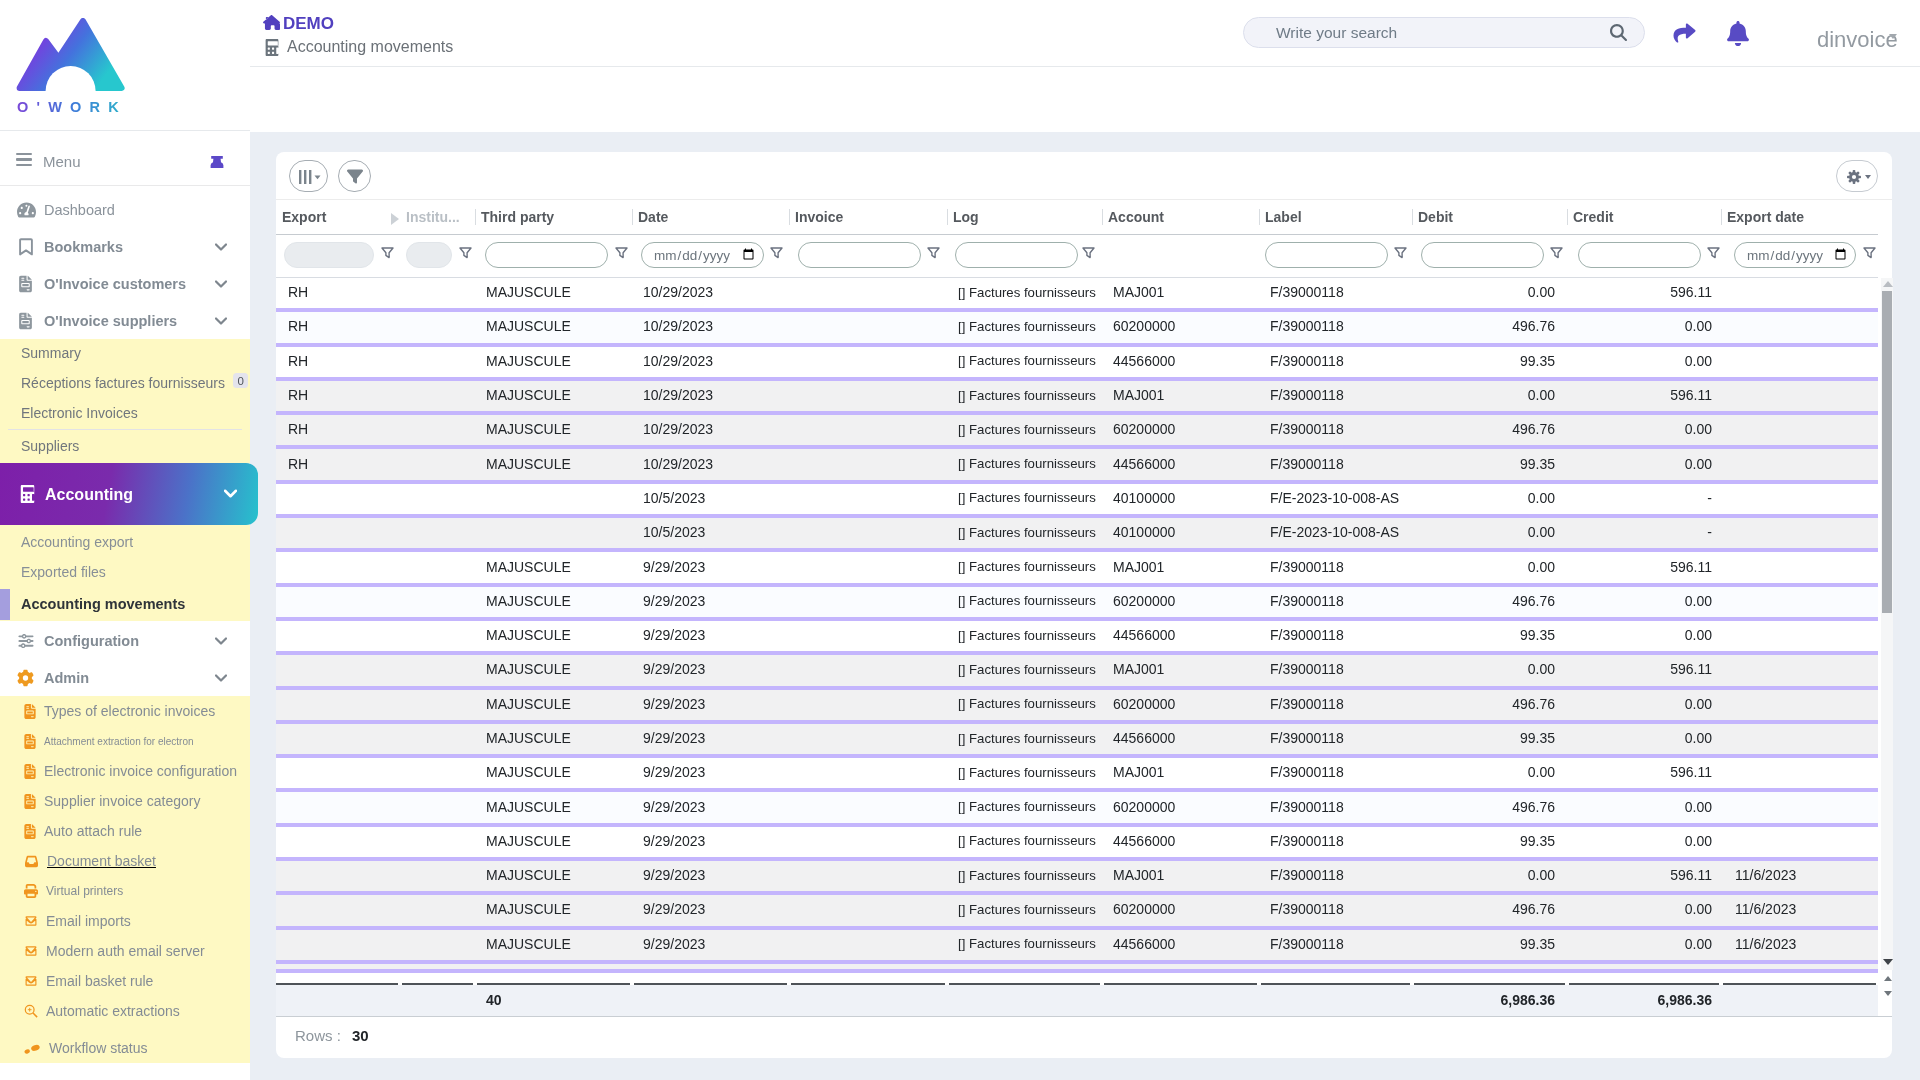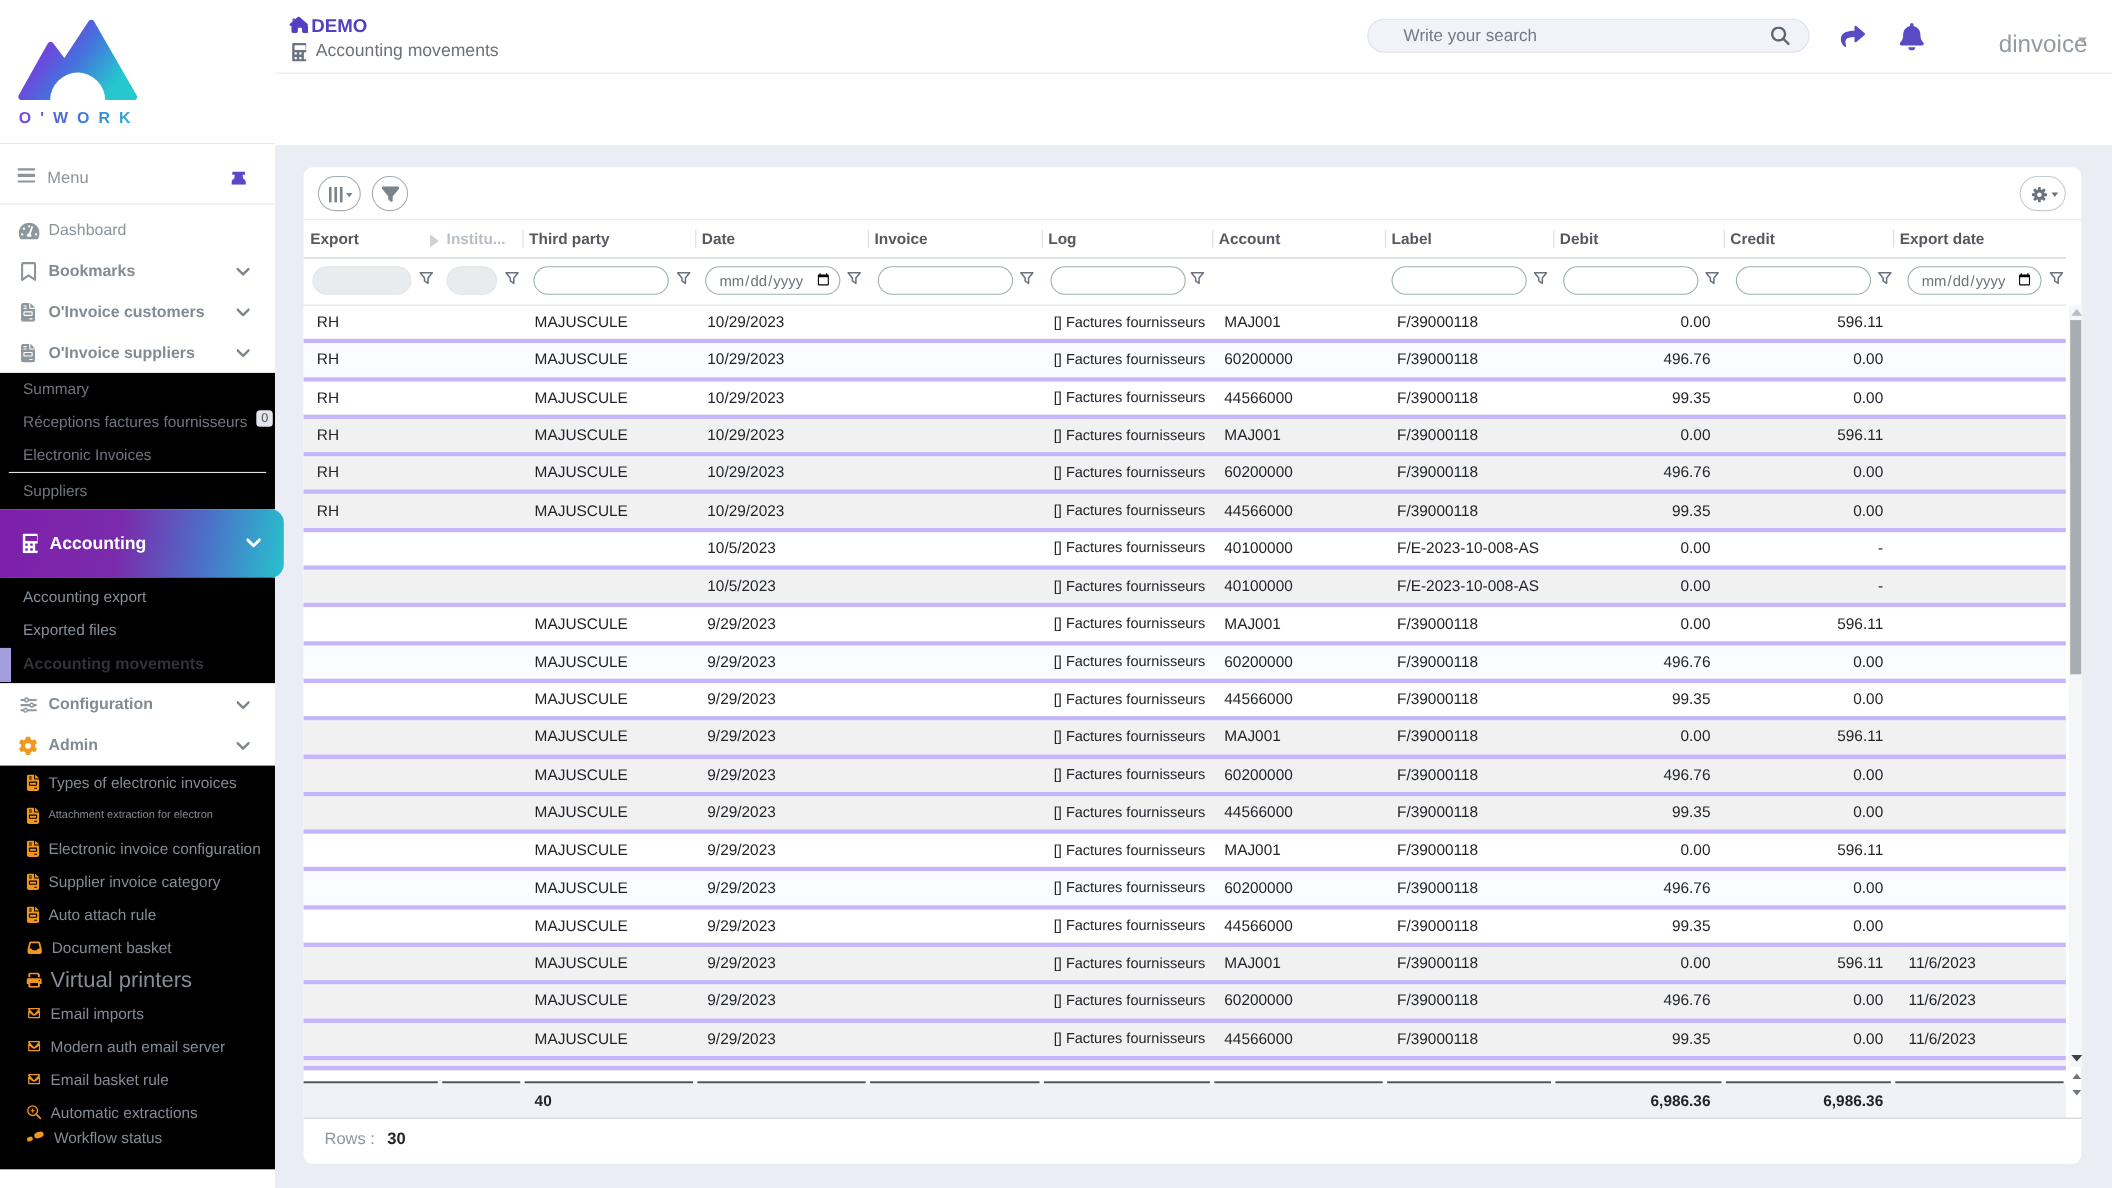--- a/index.html
+++ b/index.html
@@ -32,21 +32,21 @@
 #menutxt { position:absolute; left:43px; top:153px; font-size:15px; color:#8b939b; }
 #pin { position:absolute; left:210px; top:156px; }
 #sideline2 { position:absolute; left:0; top:185px; width:250px; height:1px; background:#e9e9ea; }
 
 .nav-item { position:absolute; left:0; width:250px; height:37px; }
 .nav-item .ic { position:absolute; left:17px; top:50%; transform:translateY(-50%); }
 .nav-item .tx { position:absolute; left:44px; top:50%; transform:translateY(-50%); font-size:14.5px; color:#8b939b; }
 .nav-item .tx.b { font-weight:bold; color:#828b94; }
 .nav-item .chev { position:absolute; right:23px; top:50%; transform:translateY(-50%); }
 
-.submenu { position:absolute; left:0; width:250px; background:#000000; }
+.submenu { position:absolute; left:0; width:250px; background:#fef9c3; }
 .sub-item { position:absolute; left:21px; font-size:14px; color:#70767d; white-space:nowrap; }
 
 #acct { position:absolute; left:0; top:463px; width:258px; height:62px; border-radius:0 12px 12px 0;
   background:linear-gradient(100deg, #7d1fa9 0%, #7a2bac 42%, #4b72c8 72%, #26c2cd 100%); }
 #acct .ic { position:absolute; left:19px; top:22px; }
 #acct .tx { position:absolute; left:45px; top:23px; font-size:16px; font-weight:bold; color:#fff; }
 #acct .chev { position:absolute; right:21px; top:26px; }
 
 #amov-bar { position:absolute; left:0; top:589px; width:10px; height:31px; background:#a49ede; }
 #amov { position:absolute; left:21px; top:596px; font-size:14.5px; font-weight:bold; color:#2f3439; }
@@ -270,21 +270,21 @@
     <div style="position: absolute; left: 24px; top: 150px; height: 30px; display: flex; align-items: center; white-space: nowrap; overflow: hidden; width: 226px; text-decoration: underline;">
       <svg style="flex:none" width="15" height="13" viewBox="0 0 512 512">
         <path fill="#f0951e" d="M121 32C91.6 32 66 52 58.9 80.5L1.9 308.4C.6 313.5 0 318.7 0 323.9V416c0 35.3 28.7 64 64 64H448c35.3 0 64-28.7 64-64V323.9c0-5.2-.6-10.4-1.9-15.5l-57-227.9C446 52 420.4 32 391 32H121zm0 64H391l48 192H387.8c-12.1 0-23.2 6.8-28.6 17.7l-14.3 28.6c-5.4 10.8-16.5 17.7-28.6 17.7H195.8c-12.1 0-23.2-6.8-28.6-17.7l-14.3-28.6c-5.4-10.8-16.5-17.7-28.6-17.7H73L121 96z"></path>
       </svg>
       <span style="flex-shrink:0; margin-left:8px; font-size:14px; color:#848c95;">Document basket</span>
     </div>
     <div style="position: absolute; left: 24px; top: 180px; height: 30px; display: flex; align-items: center; white-space: nowrap; overflow: hidden; width: 226px;">
       <svg style="flex:none" width="14" height="14" viewBox="0 0 512 512">
         <path fill="#f0951e" d="M128 0C92.7 0 64 28.7 64 64v96h64V64H354.7L384 93.3V160h64V93.3c0-17-6.7-33.3-18.7-45.3L400 18.7C388 6.7 371.7 0 354.7 0H128zM384 352v32 64H128V384 368 352H384zm64 32h32c17.7 0 32-14.3 32-32V256c0-35.3-28.7-64-64-64H64c-35.3 0-64 28.7-64 64v96c0 17.7 14.3 32 32 32H64v64c0 35.3 28.7 64 64 64H384c35.3 0 64-28.7 64-64V384zM432 248a24 24 0 1 1 0 48 24 24 0 1 1 0-48z"></path>
       </svg>
-      <span style="flex-shrink:0; margin-left:8px; font-size:20px; color:#848c95;text-align:right;">Virtual printers</span>
+      <span style="flex-shrink:0; margin-left:8px; font-size:12px; color:#848c95;text-align:right;">Virtual printers</span>
     </div>
     <div style="position: absolute; left: 24px; top: 210px; height: 30px; display: flex; align-items: center; white-space: nowrap; overflow: hidden; width: 226px;">
       <svg style="flex:none" width="14" height="12" viewBox="0 0 512 512">
         <path fill="none" stroke="#f0951e" stroke-width="50" d="M64 80c-8.8 0-16 7.2-16 16v9.8L236.7 313.7c11.1 9.1 27.5 9.1 38.6 0L464 105.8V96c0-8.8-7.2-16-16-16H64zM48 180.7V416c0 8.8 7.2 16 16 16H448c8.8 0 16-7.2 16-16V180.7L316 308.9c-34.9 28.6-85.1 28.6-120 0L48 180.7z" stroke-linejoin="round"></path>
       </svg>
       <span style="flex-shrink:0; margin-left:8px; font-size:14px; color:#848c95;">Email imports</span>
     </div>
     <div style="position: absolute; left: 24px; top: 240px; height: 30px; display: flex; align-items: center; white-space: nowrap; overflow: hidden; width: 226px;">
       <svg style="flex:none" width="14" height="12" viewBox="0 0 512 512">
         <path fill="none" stroke="#f0951e" stroke-width="50" d="M64 80c-8.8 0-16 7.2-16 16v9.8L236.7 313.7c11.1 9.1 27.5 9.1 38.6 0L464 105.8V96c0-8.8-7.2-16-16-16H64zM48 180.7V416c0 8.8 7.2 16 16 16H448c8.8 0 16-7.2 16-16V180.7L316 308.9c-34.9 28.6-85.1 28.6-120 0L48 180.7z" stroke-linejoin="round"></path>
@@ -298,21 +298,21 @@
       <span style="flex-shrink:0; margin-left:8px; font-size:14px; color:#848c95;">Email basket rule</span>
     </div>
     <div style="position: absolute; left: 24px; top: 300px; height: 30px; display: flex; align-items: center; white-space: nowrap; overflow: hidden; width: 226px;">
       <svg style="flex:none" width="14" height="14" viewBox="0 0 512 512">
         <path fill="none" stroke="#f0951e" stroke-width="45" d="M368 208A160 160 0 1 0 48 208a160 160 0 1 0 320 0z"></path>
         <path stroke="#f0951e" stroke-width="55" d="M330 330 L480 480"></path>
         <path stroke="#f0951e" stroke-width="35" d="M208 140v136M140 208h136"></path>
       </svg>
       <span style="flex-shrink:0; margin-left:8px; font-size:14px; color:#848c95;">Automatic extractions</span>
     </div>
-    <div style="position: absolute; left: 24px; top: 330px; height: 30px; display: flex; align-items: flex-start; white-space: nowrap; overflow: hidden; width: 226px;">
+    <div style="position: absolute; left: 24px; top: 330px; height: 30px; display: flex; align-items: flex-end; white-space: nowrap; overflow: hidden; width: 226px;">
       <svg style="flex:none" width="17" height="14" viewBox="0 0 640 512">
         <g fill="#f0951e">
           <ellipse cx="120" cy="350" rx="105" ry="78" transform="rotate(-18 120 350)"></ellipse>
           <ellipse cx="430" cy="210" rx="165" ry="105" transform="rotate(-18 430 210)"></ellipse>
         </g>
       </svg>
       <span style="flex-shrink:0; margin-left:8px; font-size:14px; color:#848c95;">Workflow status</span>
     </div>
   </div>
 

